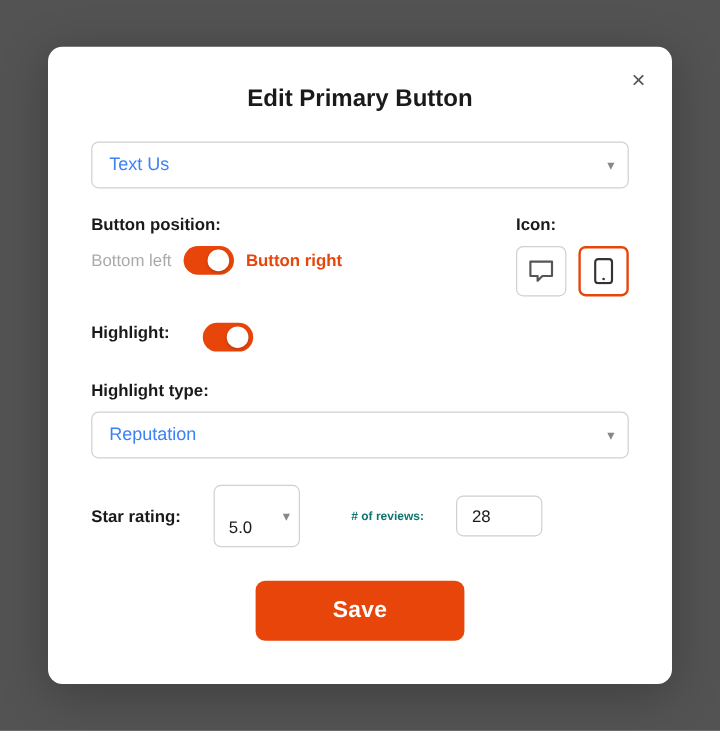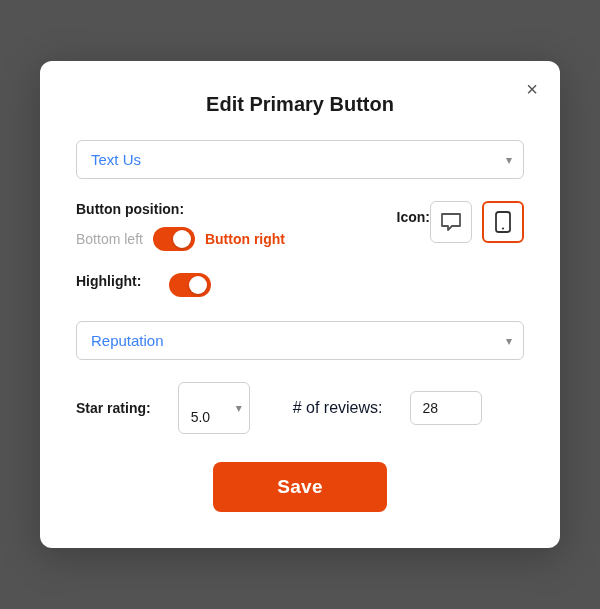--- a/index.html
+++ b/index.html
@@ -157,22 +157,22 @@
       background-color: #e8450a;
     }
 
     .highlight-toggle .toggle-slider:before {
       left: 20px;
     }
 
     
     .icon-col {
       display: flex;
-      flex-direction: row;
-      align-items: center;
+      flex-direction: column;
+      align-items: flex-start;
     }
 
     .icon-label {
       font-size: 14px;
       font-weight: 600;
       color: #1a1a1a;
       margin-bottom: 10px;
     }
 
     .icon-row {
@@ -230,23 +230,23 @@
       font-size: 14px;
       color: #1a1a1a;
       background: #fff;
       appearance: none;
       cursor: pointer;
       outline: none;
       width: 72px;
     }
 
     .reviews-label {
-      font-size: 16px;
-      font-weight: 400;
-      color: #0f172a;
+      font-size: 10px;
+      font-weight: 700;
+      color: #0f766e;
       margin-left: 16px;
     }
 
     .reviews-input {
       padding: 8px 12px;
       border: 1.5px solid #d0d0d0;
       border-radius: 6px;
       font-size: 14px;
       color: #1a1a1a;
       width: 72px;
@@ -326,20 +326,21 @@
     <div class="highlight-row">
       <div class="field-label">Highlight:</div>
       <label class="toggle-switch highlight-toggle">
         <input type="checkbox" checked="" style="">
         <span class="toggle-slider"></span>
       </label>
     </div>
   </div>
 
   <div class="field-section">
+    <div class="field-label">Highlight type:</div>
     <div class="select-wrapper">
       <select class="select-control">
         <option>Reputation</option>
         <option>Rating</option>
         <option>Reviews</option>
       </select>
       <span class="select-arrow">▾</span>
     </div>
   </div>
 

